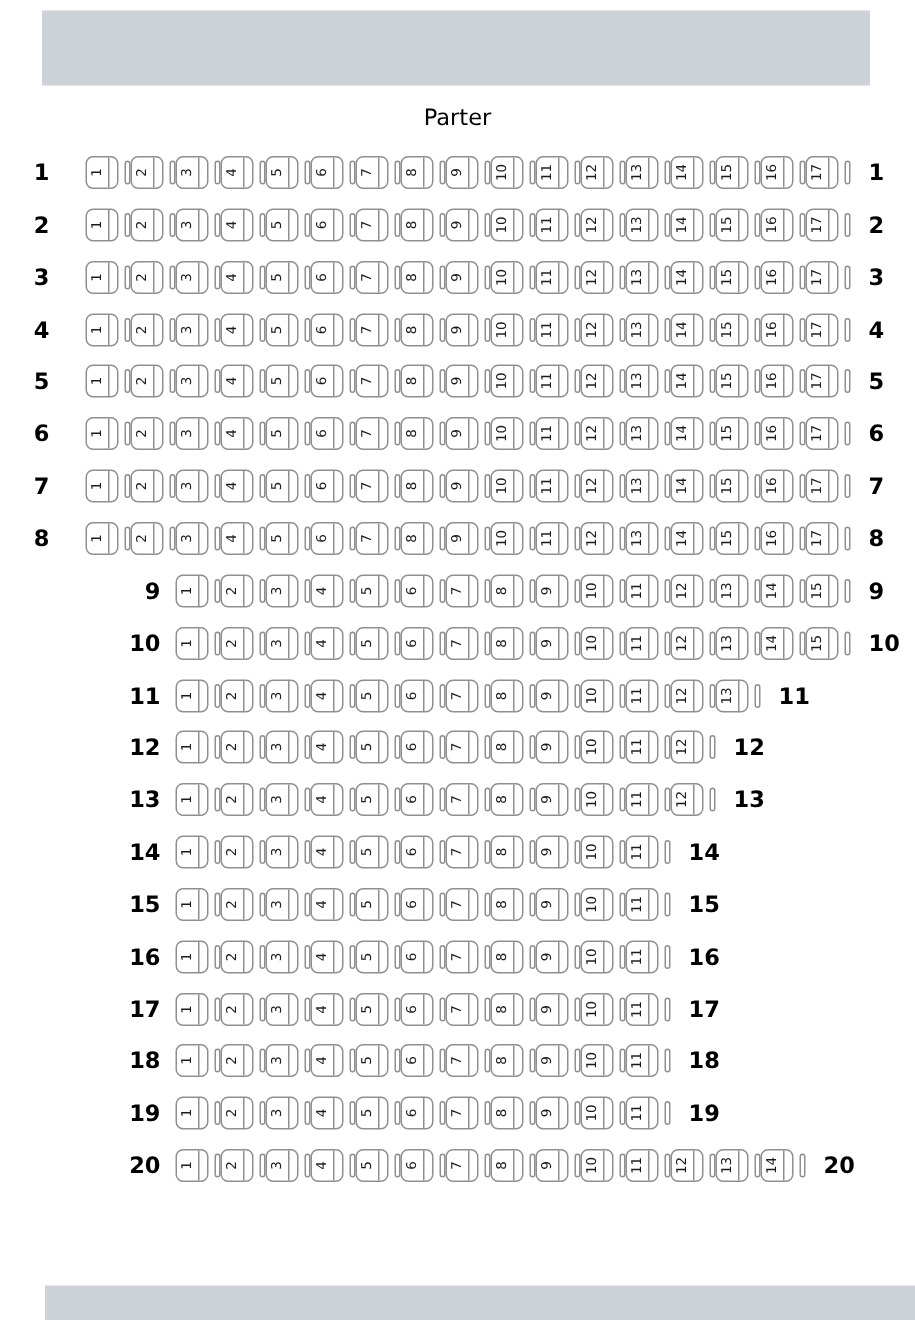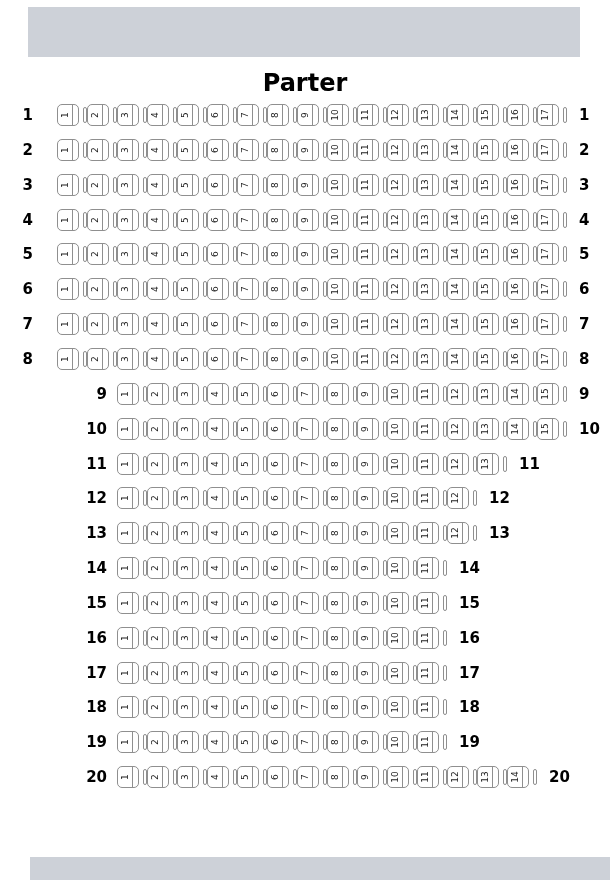--- a/index.html
+++ b/index.html
@@ -3,21 +3,21 @@
 <meta charset="utf-8">
 <style>
   html,body{margin:0;padding:0;background:#fff;}
   .canvas{
     position:relative;width:610px;height:880px;background:#ffffff;
     font-family:"DejaVu Sans","Liberation Sans",sans-serif;overflow:hidden;
   }
   .stage-bar{position:absolute;left:28px;top:7px;width:552px;height:50px;background:var(--stage,#cdd1d8);}
   .bottom-bar{position:absolute;left:30px;top:857px;width:580px;height:23px;background:var(--stage,#cdd1d8);}
   .title{position:absolute;left:0;top:69px;width:610px;text-align:center;
-         font-size:24px;font-weight:bold;color:#000;margin:0;letter-spacing:0;}
+         font-size:15px;font-weight:normal;color:#000;margin:0;letter-spacing:0;}
   .row-label{position:absolute;width:60px;font-size:15px;font-weight:bold;
              color:var(--label,#000);line-height:22px;white-space:nowrap;}
   .row-label.left{text-align:right;}
   .row-label.right{text-align:left;}
   .seat{position:absolute;width:22px;height:22px;background:#fff;
         border:1px solid var(--seatborder,#8f8f8f);border-radius:5px;box-sizing:border-box;cursor:pointer;}
   .seat::after{content:"";position:absolute;top:0;bottom:0;left:14px;width:1px;
         background:var(--seatborder,#8f8f8f);}
   .seat .num{position:absolute;left:-1px;top:0;width:16px;height:20px;line-height:20px;
         text-align:center;transform:rotate(-90deg);font-size:9px;

